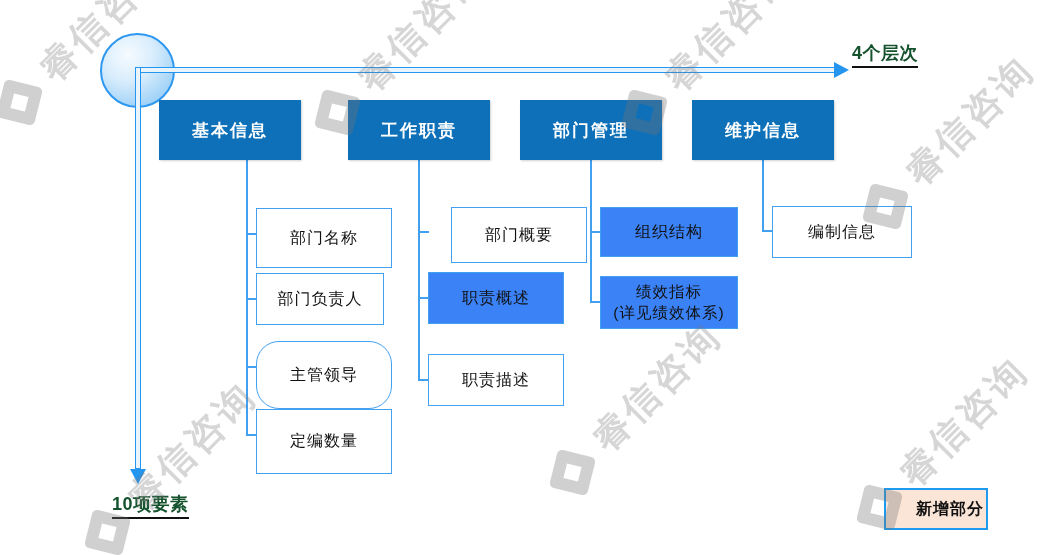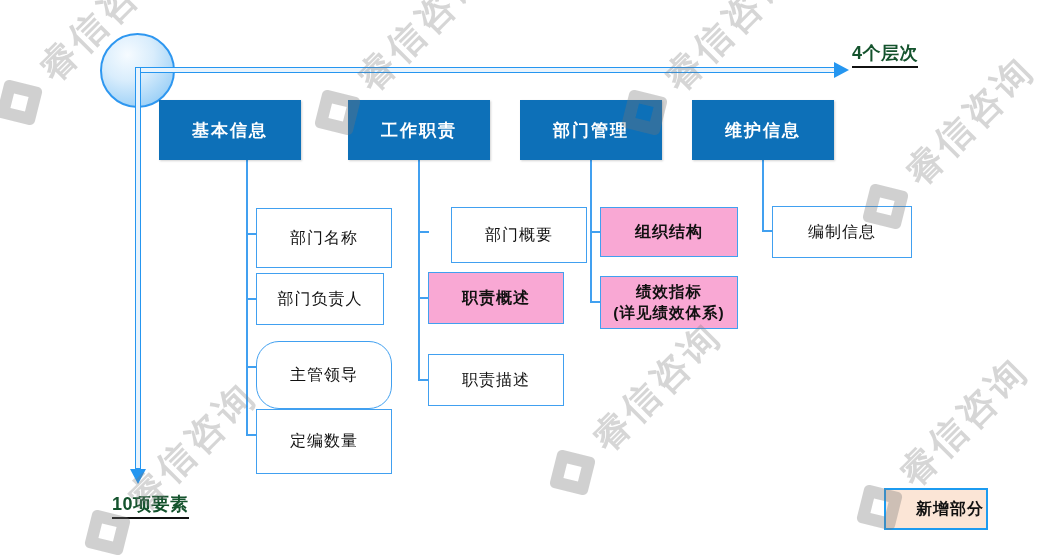--- a/index.html
+++ b/index.html
@@ -48,21 +48,21 @@
     display:flex;align-items:center;justify-content:center;
     box-shadow:1px 1px 2px rgba(0,0,0,0.18);box-sizing:border-box;
   }
   .trunk{position:absolute;width:2px;background:#41A0F0;z-index:2;}
   .stub{position:absolute;height:2px;width:11px;background:#41A0F0;z-index:2;}
   .node{
     position:absolute;z-index:3;background:#ffffff;border:1.5px solid #41A0F0;box-sizing:border-box;
     display:flex;align-items:center;justify-content:center;text-align:center;
     font-size:16px;color:#111;letter-spacing:1px;white-space:pre-line;line-height:1.3;
   }
-  .node.hl{background:#f9a8d4;font-weight:bold;}
+  .node.hl{background:#3b82f6;font-weight:normal;}
   .legend{
     position:absolute;left:884px;top:488px;width:104px;height:42px;z-index:3;
     background:#FBE5D6;border:2px solid #1C9BF0;box-sizing:border-box;
     display:flex;align-items:center;justify-content:center;
     font-size:16px;font-weight:bold;color:#111;letter-spacing:1px;padding-left:28px;
   }
 </style>
 </head>
 <body>
 

